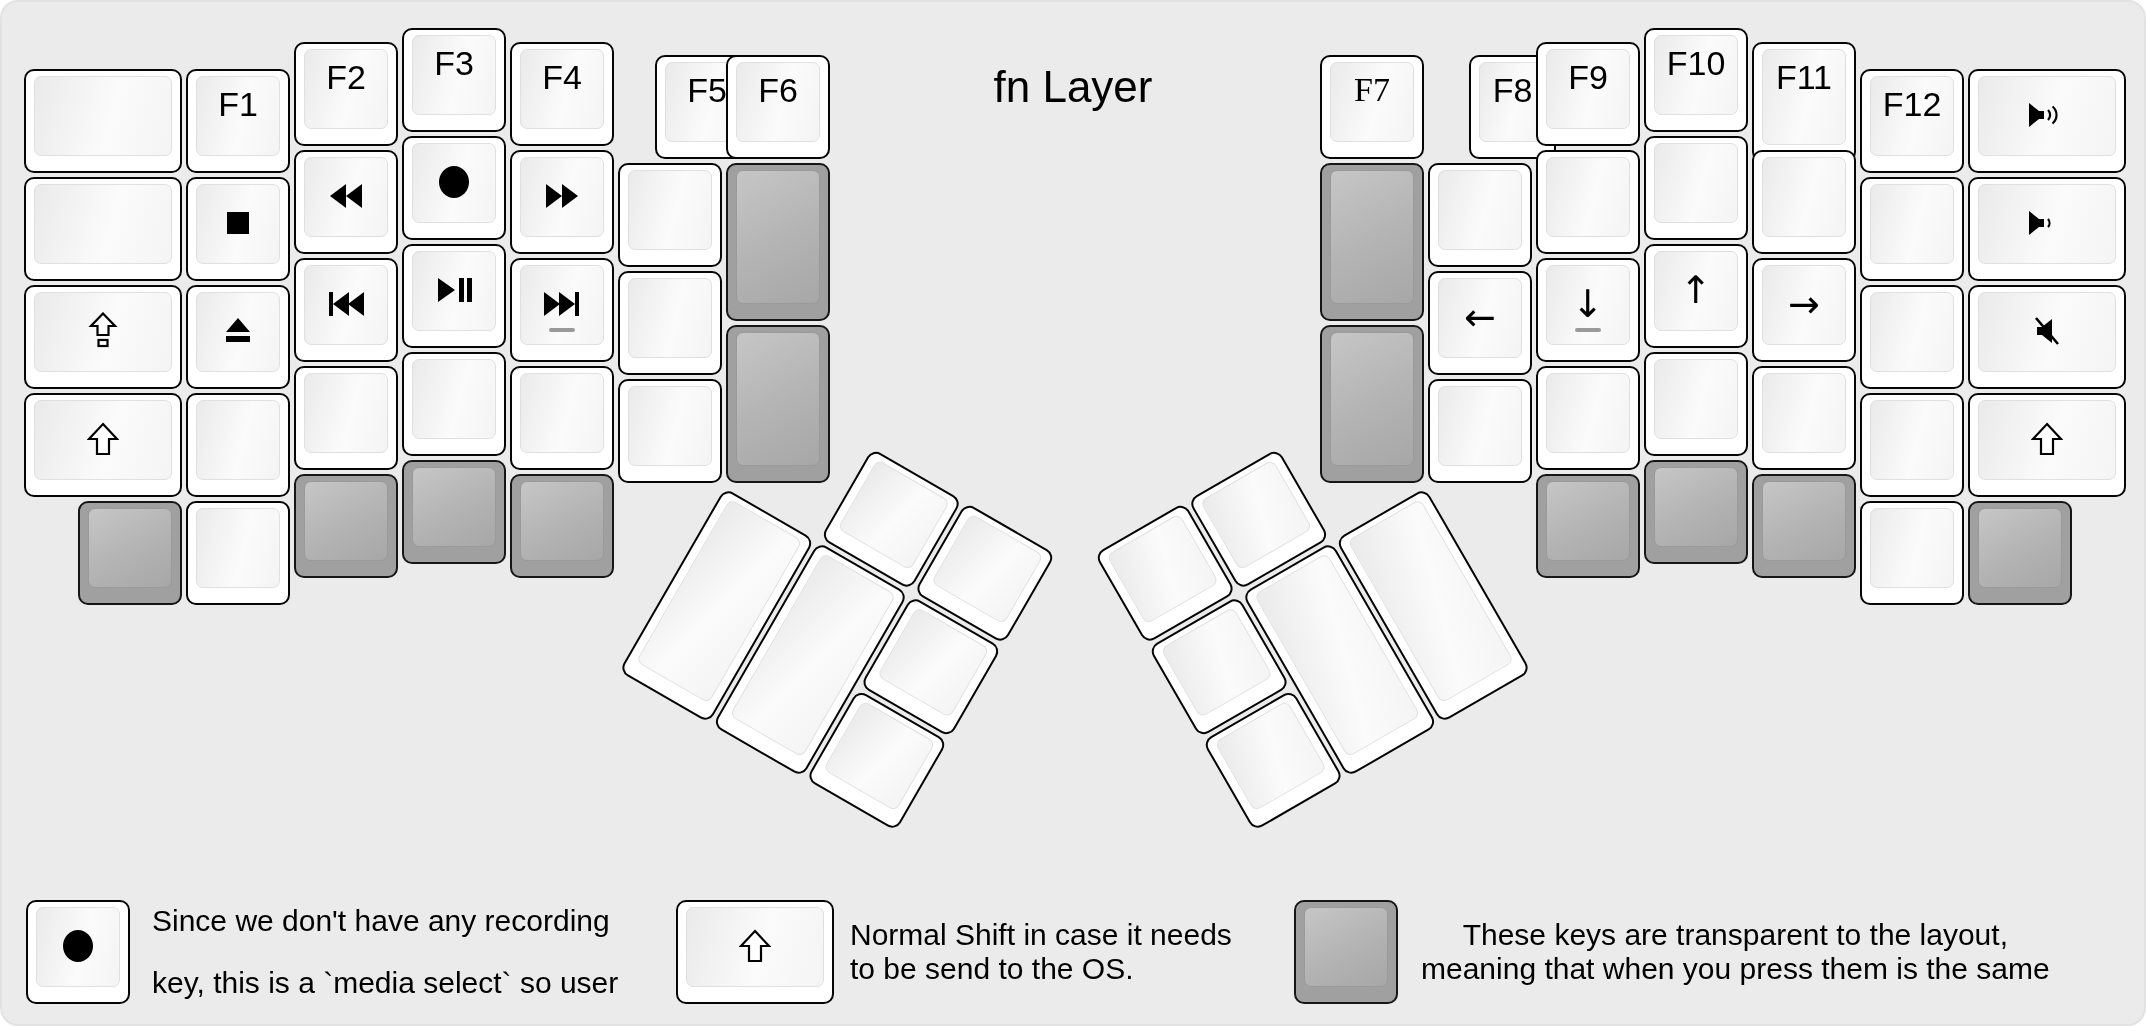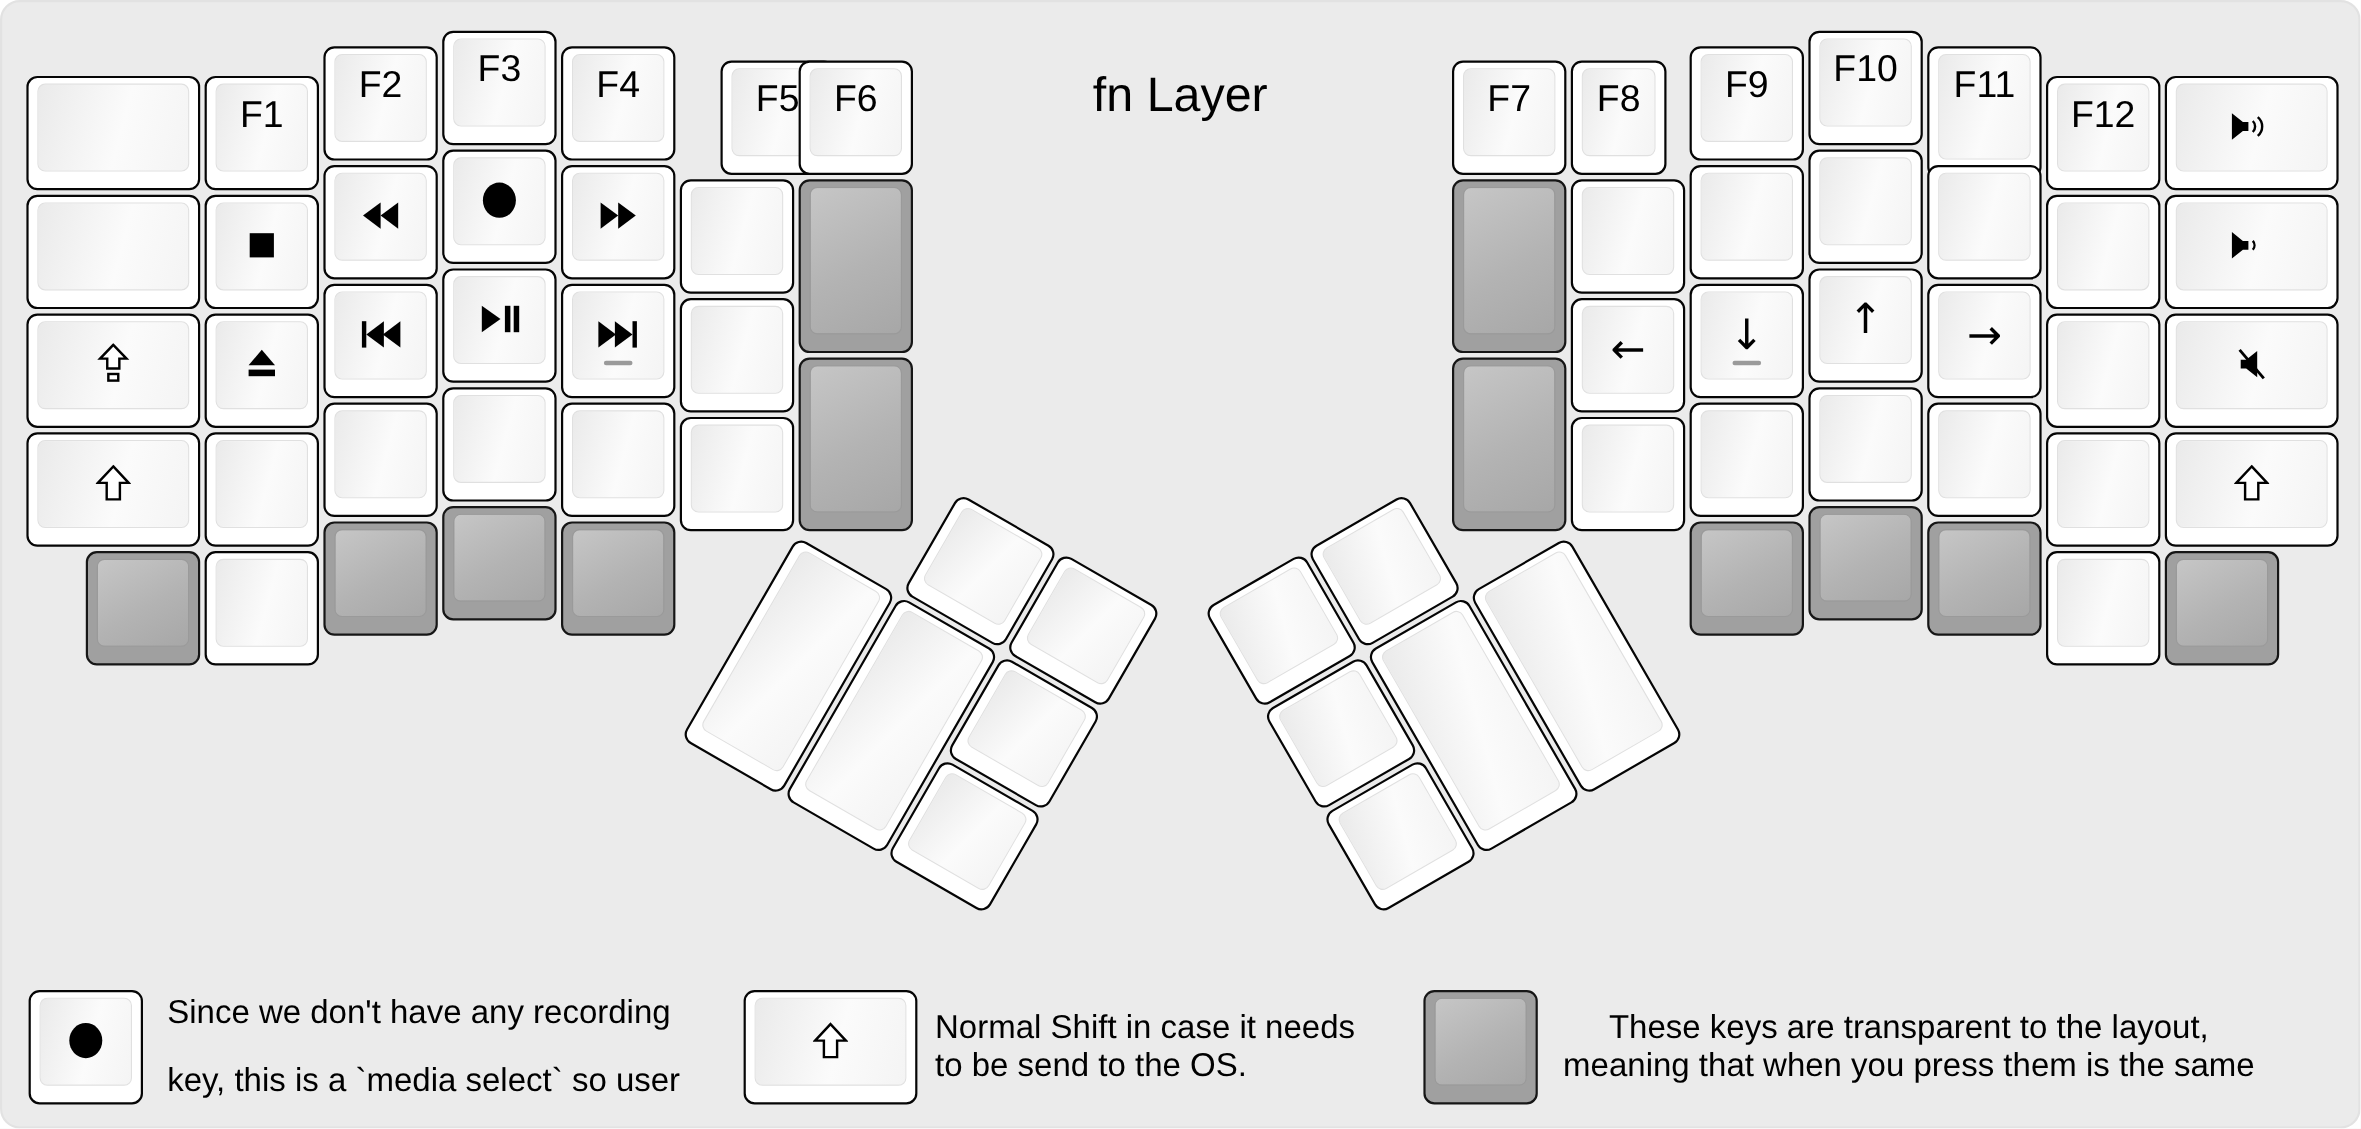--- a/index.html
+++ b/index.html
@@ -200,31 +200,31 @@
       </div>
       <div class="key gray" style="left: 272px; top: 447.5px; width: 104px; height: 104px;">
         <div class="cap"></div>
       </div>
       <div class="key gray" style="left: 380px; top: 434px; width: 104px; height: 104px;">
         <div class="cap"></div>
       </div>
       <div class="key gray" style="left: 488px; top: 447.5px; width: 104px; height: 104px;">
         <div class="cap"></div>
       </div>
-      <div class="key" style="left: 1298px; top: 29px; width: 104px; height: 104px;">
+      <div class="key" style="left: 1298px; top: 29px; width: 104px; height: 104px; font-family: Liberation Serif, serif;">
         <div class="cap"></div>
         <div class="klabel">F7</div>
       </div>
       <div class="key gray" style="left: 1298px; top: 137px; width: 104px; height: 158px;">
         <div class="cap"></div>
       </div>
       <div class="key gray" style="left: 1298px; top: 299px; width: 104px; height: 158px;">
         <div class="cap"></div>
       </div>
-      <div class="key" style="left: 1406px; top: 29px; width: 87px; height: 104px;">
+      <div class="key" style="left: 1447px; top: 29px; width: 87px; height: 104px;">
         <div class="cap"></div>
         <div class="klabel">F8</div>
       </div>
       <div class="key" style="left: 1406px; top: 137px; width: 104px; height: 104px;">
         <div class="cap"></div>
       </div>
       <div class="key" style="left: 1406px; top: 245px; width: 104px; height: 104px;">
         <div class="cap"></div>
         <div class="kicon">
           <span class="arrow">←</span>

